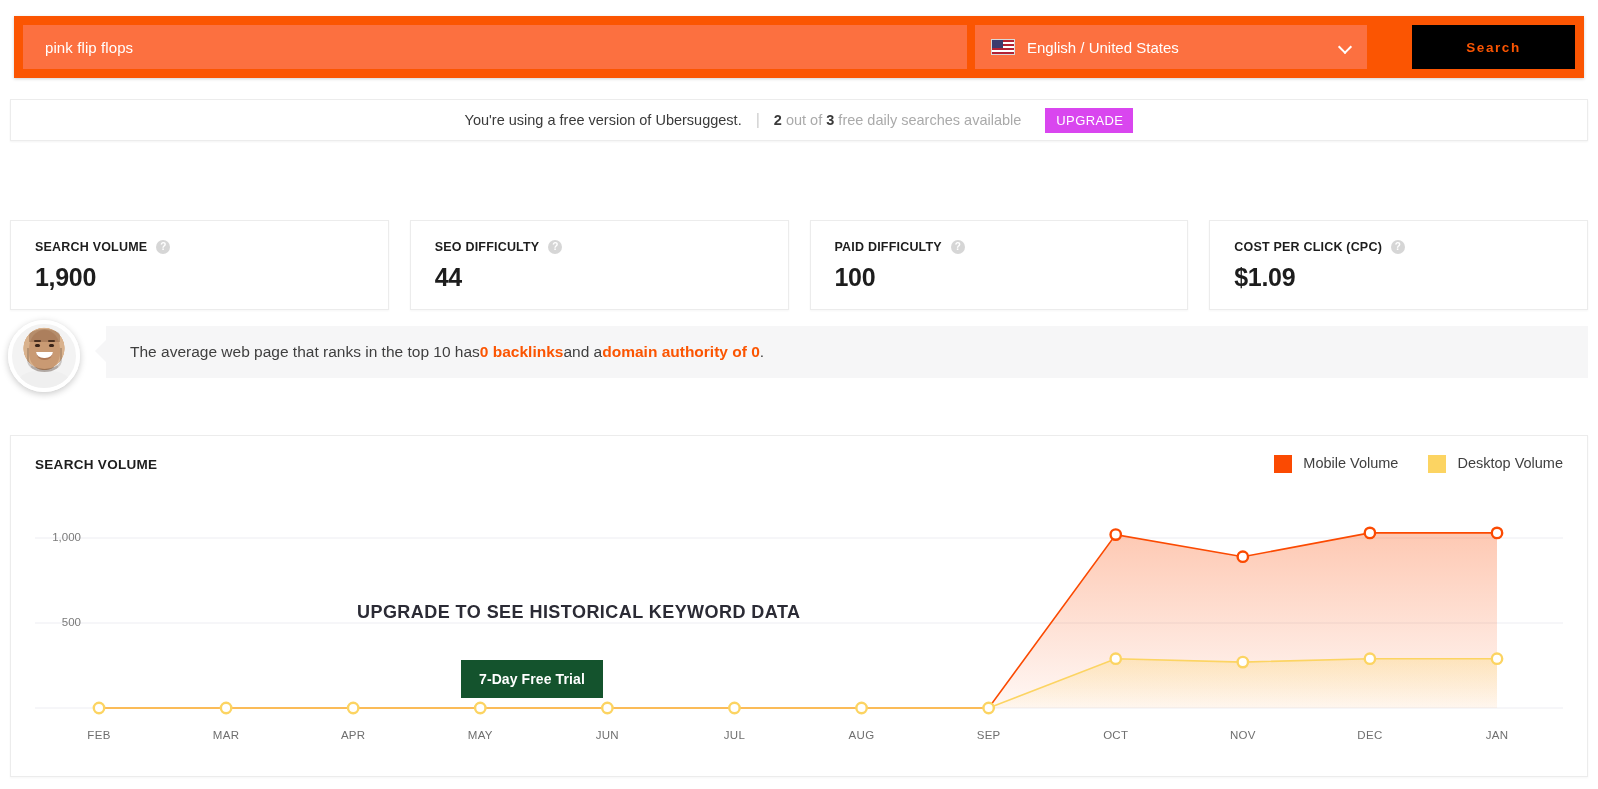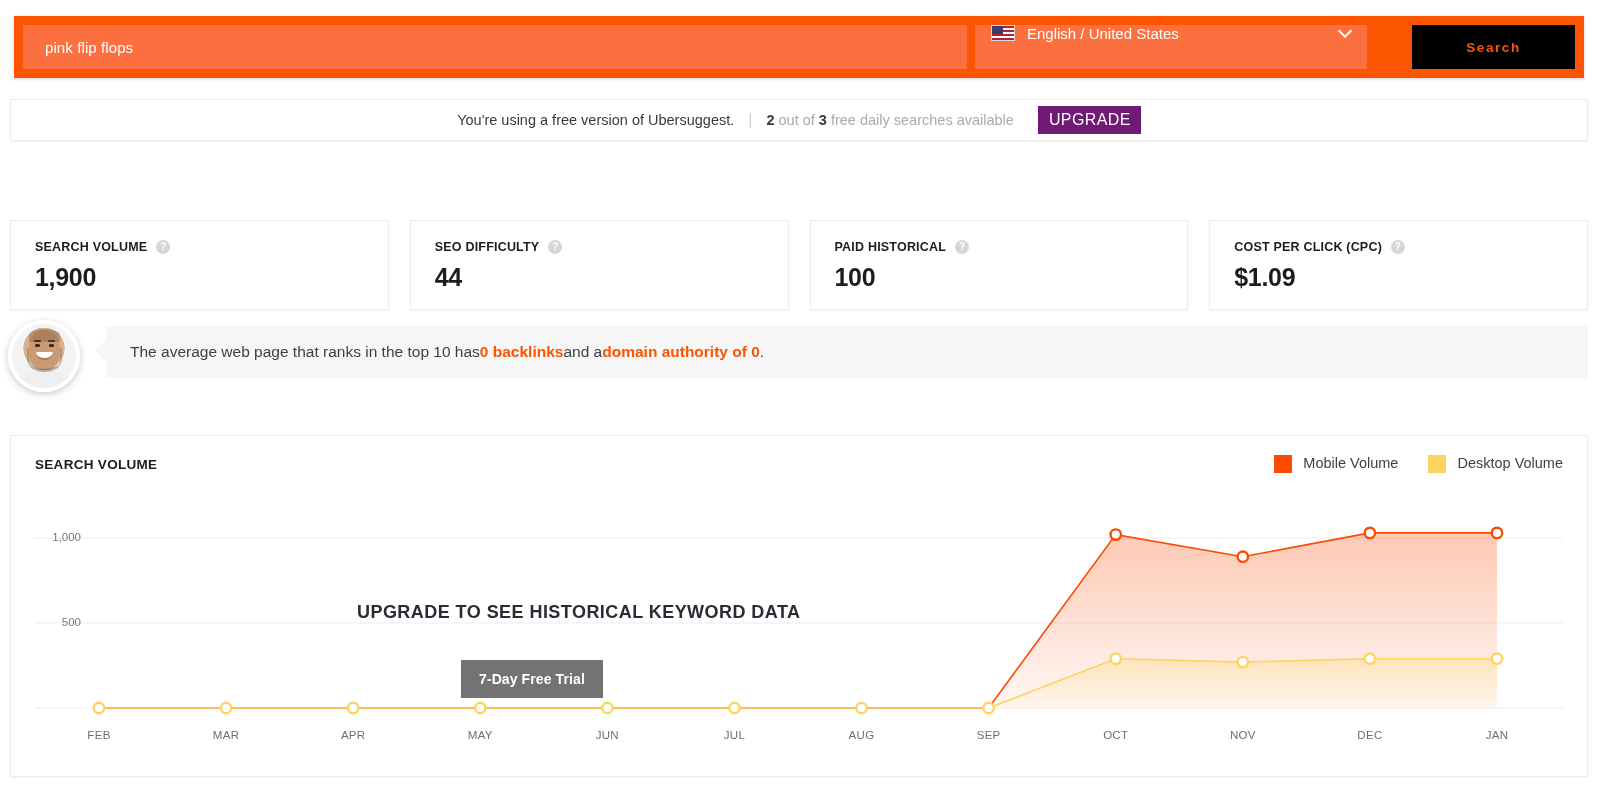--- a/index.html
+++ b/index.html
@@ -30,21 +30,21 @@
   }
   .search-input {
     width: 100%; border: none; outline: none; background: transparent;
     color: #ffffff; font-size: 15px; font-family: "Liberation Sans", sans-serif;
     letter-spacing: .1px;
   }
   .search-input::placeholder { color: #ffd9c7; }
 
   .lang-select {
     width: 392px; height: 44px; background: #FC7040;
-    display: flex; padding: 0 16px;
+    display: flex; align-items: center; padding: 0 16px;
     margin-right: 9px; cursor: pointer;
   }
   .flag {
     width: 24px; height: 16px; position: relative; overflow: hidden;
     border: 1px solid rgba(0,0,0,.15); flex: 0 0 auto;
     background: #ffffff;
   }
   .flag .stripes {
     position: absolute; inset: 0;
     background: repeating-linear-gradient(to bottom,
@@ -75,22 +75,22 @@
     width: 1578px; height: 42px;
     background: #ffffff; border: 1px solid #ececec;
     display: flex; align-items: center; justify-content: center;
     box-shadow: 0 1px 2px rgba(0,0,0,.05);
   }
   .notice-text { font-size: 14.5px; color: #3a3a3a; }
   .notice-sep { color: #cfcfcf; margin: 0 14px; }
   .notice-count { font-size: 14.5px; color: #aaaaaa; }
   .notice-count b { color: #3a3a3a; font-weight: bold; }
   .upgrade-badge {
-    margin-left: 24px; background: #701a75; color:#fff;
-    font-size: 16px; letter-spacing: .4px;
+    margin-left: 24px; background: #d946ef; color:#fff;
+    font-size: 13px; letter-spacing: .4px;
     padding: 5px 10px 5px 11px; border: none; cursor: pointer;
     font-family: "Liberation Sans", sans-serif;
   }
 
   
   .page-title {
     position: absolute; left: 10px; top: 166px;
     font-size: 25px; color: #1d1d1d; font-weight: normal;
     letter-spacing: -.2px;
   }
@@ -208,21 +208,21 @@
   .xtick {
     position: absolute; font-size: 11.5px; color: #6f6f6f;
     width: 70px; text-align: center; letter-spacing: .3px;
   }
   .overlay-title {
     position: absolute; left: 346px; top: 110px;
     font-size: 18px; font-weight: bold; color: #2b2b35; letter-spacing: .45px;
   }
   .trial-btn {
     position: absolute; left: 450px; top: 168px;
-    background: #737373; color: #fff; border: none;
+    background: #14532d; color: #fff; border: none;
     font-size: 14px; font-weight: bold; padding: 11px 18px; cursor: pointer;
     font-family: "Liberation Sans", sans-serif; letter-spacing:.1px;
   }
 </style>
 </head>
 <body>
 
 <div class="page">
 
   <div class="searchbar">
@@ -260,21 +260,21 @@
     </div>
     <div class="card">
       <div class="card-label">
         <span>SEO DIFFICULTY</span>
         <span class="help-icon">?</span>
       </div>
       <div class="card-value">44</div>
     </div>
     <div class="card">
       <div class="card-label">
-        <span>PAID HISTORICAL</span>
+        <span>PAID DIFFICULTY</span>
         <span class="help-icon">?</span>
       </div>
       <div class="card-value">100</div>
     </div>
     <div class="card">
       <div class="card-label">
         <span>COST PER CLICK (CPC)</span>
         <span class="help-icon">?</span>
       </div>
       <div class="card-value">$1.09</div>

